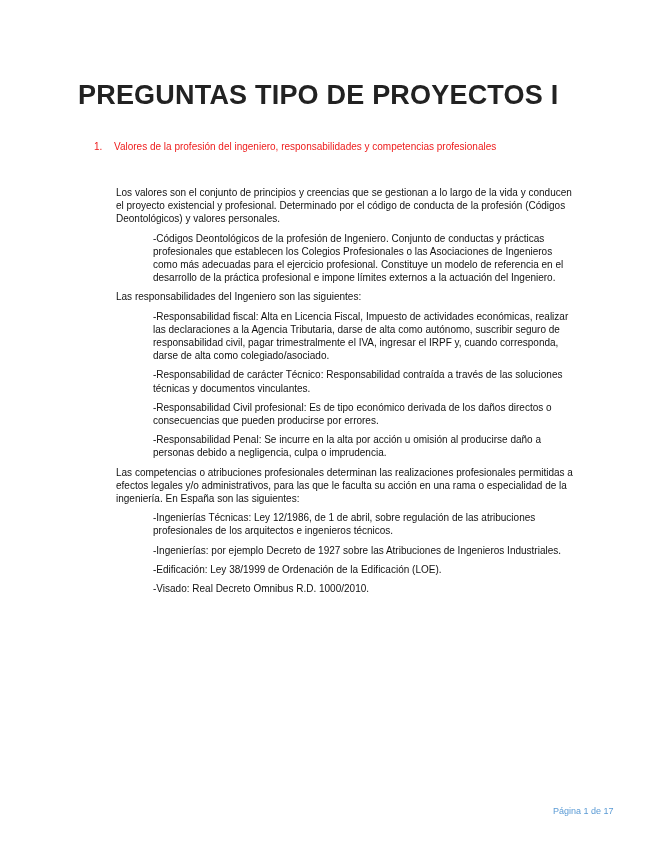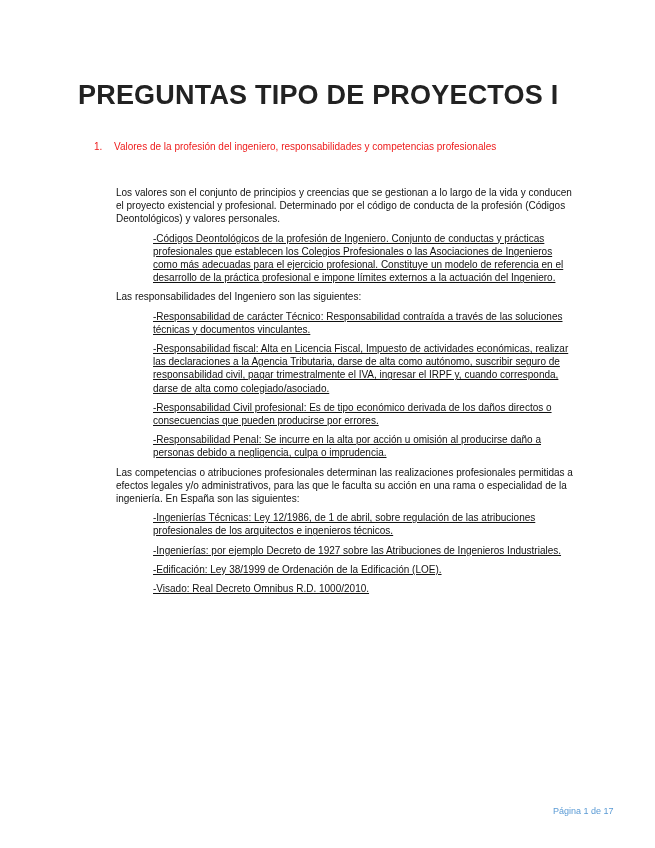--- a/index.html
+++ b/index.html
@@ -16,41 +16,41 @@
       position: absolute; left: 94px; top: 139px; width: 480px;
       font-size: 10px; line-height: 16px; color: #ee1c1c;
     }
     .heading .num { display: inline-block; width: 20px; }
     .heading .tag { color: #2e74b5; display: block; padding-left: 20px; }
     .body-text {
       position: absolute; left: 116px; width: 462px;
       font-size: 10px; line-height: 13.2px; color: #111;
     }
     .p { margin: 0 0 6px 0; }
-    .ind { margin: 0 0 6px 37px; text-decoration: underline; }
+    .ind { margin: 0 0 6px 37px; }
     .footer {
       position: absolute; left: 509px; top: 806px;
       font-size: 9px; color: #5b9bd5; white-space: nowrap; margin-left: 44px;
     }
   </style>
 </head>
 <body>
 
 <h1 class="title">PREGUNTAS TIPO DE PROYECTOS I</h1>
 
 <div class="heading">
   <span class="num">1.</span><span>Valores de la profesión del ingeniero, responsabilidades y competencias profesionales</span>
 </div>
 
 <div class="body-text" style="top:186px;">
   <p class="p">Los valores son el conjunto de principios y creencias que se gestionan a lo largo de la vida y conducen el proyecto existencial y profesional. Determinado por el código de conducta de la profesión (Códigos Deontológicos) y valores personales.</p>
   <p class="ind">-Códigos Deontológicos de la profesión de Ingeniero. Conjunto de conductas y prácticas profesionales que establecen los Colegios Profesionales o las Asociaciones de Ingenieros como más adecuadas para el ejercicio profesional. Constituye un modelo de referencia en el desarrollo de la práctica profesional e impone límites externos a la actuación del Ingeniero.</p>
   <p class="p">Las responsabilidades del Ingeniero son las siguientes:</p>
+  <p class="ind">-Responsabilidad fiscal: Alta en Licencia Fiscal, Impuesto de actividades económicas, realizar las declaraciones a la Agencia Tributaria, darse de alta como autónomo, suscribir seguro de responsabilidad civil, pagar trimestralmente el IVA, ingresar el IRPF y, cuando corresponda, darse de alta como colegiado/asociado.</p>
   <p class="ind">-Responsabilidad de carácter Técnico: Responsabilidad contraída a través de las soluciones técnicas y documentos vinculantes.</p>
-  <p class="ind">-Responsabilidad fiscal: Alta en Licencia Fiscal, Impuesto de actividades económicas, realizar las declaraciones a la Agencia Tributaria, darse de alta como autónomo, suscribir seguro de responsabilidad civil, pagar trimestralmente el IVA, ingresar el IRPF y, cuando corresponda, darse de alta como colegiado/asociado.</p>
   <p class="ind">-Responsabilidad Civil profesional: Es de tipo económico derivada de los daños directos o consecuencias que pueden producirse por errores.</p>
   <p class="ind">-Responsabilidad Penal: Se incurre en la alta por acción u omisión al producirse daño a personas debido a negligencia, culpa o imprudencia.</p>
   <p class="p">Las competencias o atribuciones profesionales determinan las realizaciones profesionales permitidas a efectos legales y/o administrativos, para las que le faculta su acción en una rama o especialidad de la ingeniería. En España son las siguientes:</p>
   <p class="ind">-Ingenierías Técnicas: Ley 12/1986, de 1 de abril, sobre regulación de las atribuciones profesionales de los arquitectos e ingenieros técnicos.</p>
   <p class="ind">-Ingenierías: por ejemplo Decreto de 1927 sobre las Atribuciones de Ingenieros Industriales.</p>
   <p class="ind">-Edificación: Ley 38/1999 de Ordenación de la Edificación (LOE).</p>
   <p class="ind">-Visado: Real Decreto Omnibus R.D. 1000/2010.</p>
 </div>
 
 <div class="footer">Página 1 de 17</div>

